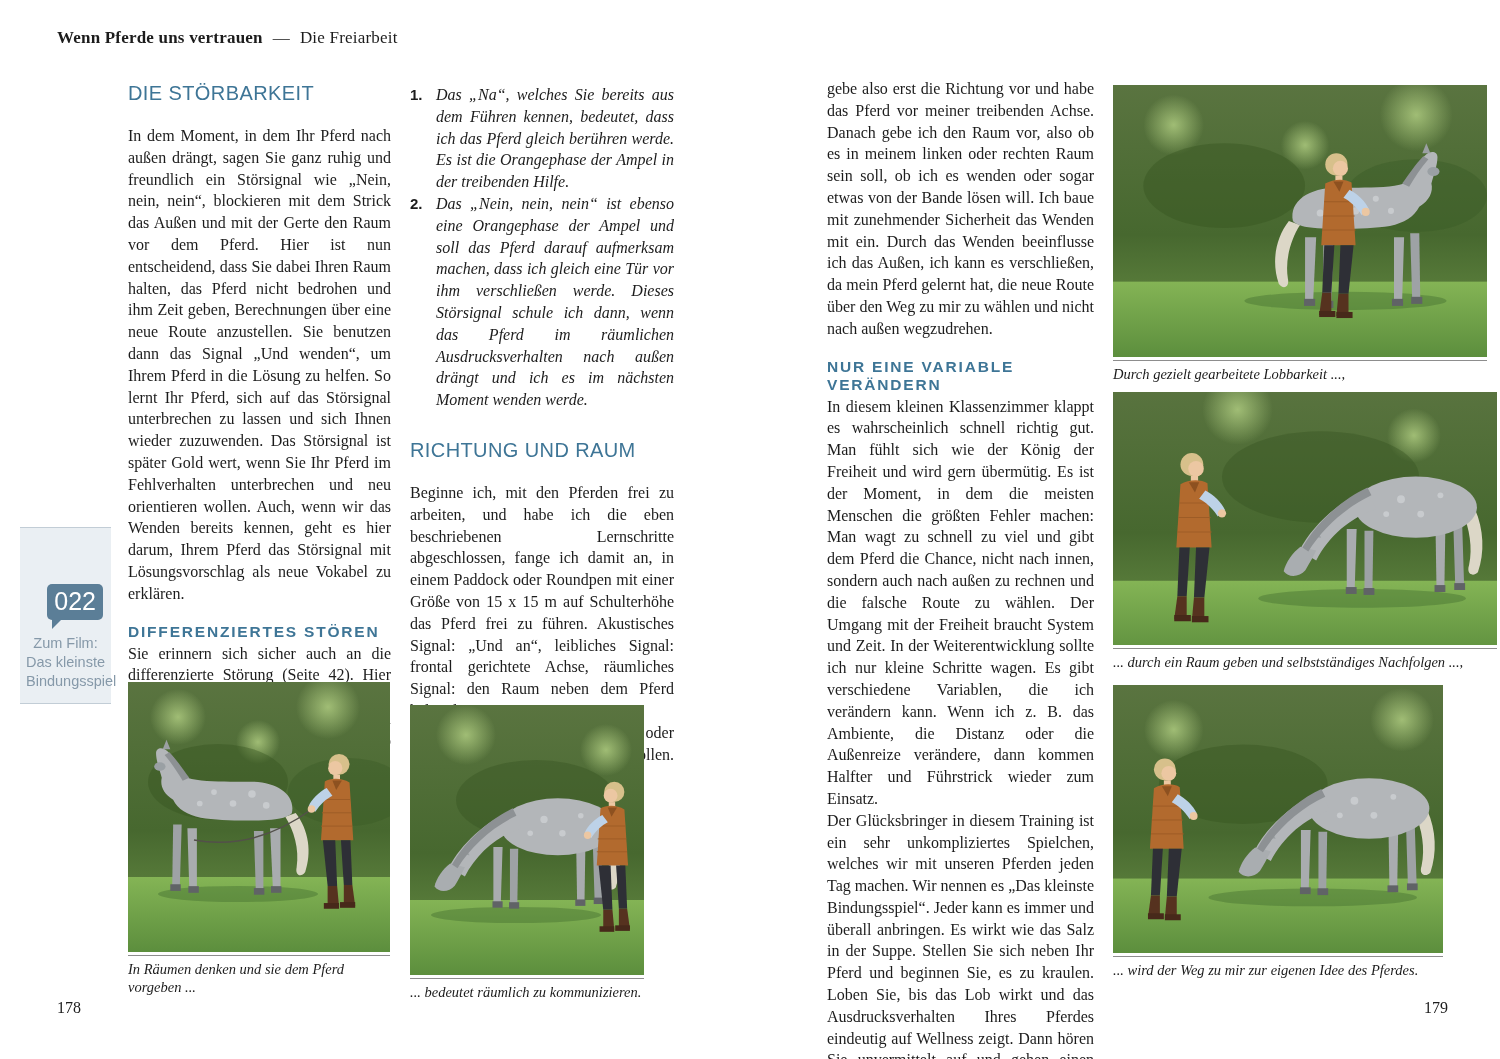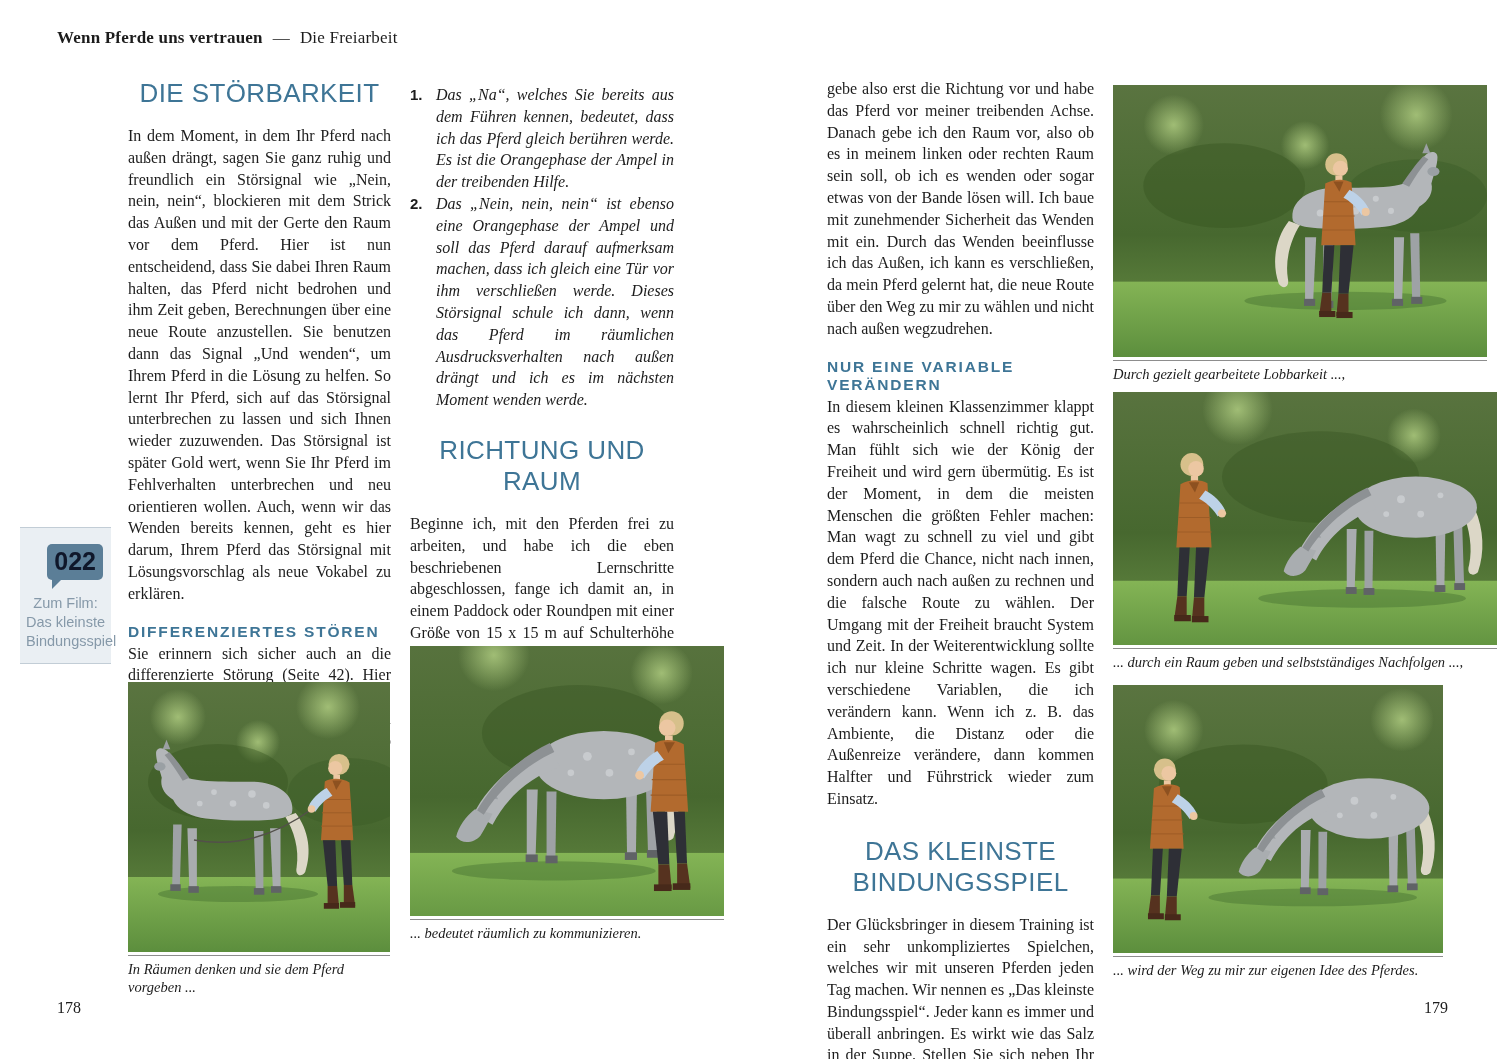--- a/index.html
+++ b/index.html
@@ -15,22 +15,22 @@
   .runhead .sep{padding:0 10px;color:#333;}
 
   
   .col{position:absolute;text-align:justify;hyphens:auto;-webkit-hyphens:auto;}
   .col1{left:128px;top:78px;width:263px;}
   .col2{left:410px;top:84px;width:264px;}
   .col3{left:827px;top:78px;width:267px;}
 
   h1.head{
     font-family:"Liberation Sans", sans-serif;font-weight:400;
-    font-size:26px;line-height:31px;color:#3e7596;margin:0 0 16px 0;
-    letter-spacing:.4px;text-align:center;
+    font-size:20px;line-height:31px;color:#3e7596;margin:0 0 16px 0;
+    letter-spacing:.4px;text-align:left;
   }
   .subhead{
     font-family:"Liberation Sans", sans-serif;font-weight:700;
     font-size:15.5px;color:#3e7596;letter-spacing:1.8px;
     margin:18px 0 2px 0;text-align:left;
   }
   p.body{font-size:16px;line-height:21.8px;margin:0;}
 
   
   .nlist{margin:0 0 14px 0;}
@@ -42,38 +42,38 @@
   .nitem .txt{flex:1;font-size:16px;line-height:21.8px;text-align:justify;font-style:italic;}
 
   
   .film-panel{
     left:20px;top:527px;width:91px;box-sizing:border-box;
     background:#eaeff3;border-top:1px solid #c2cdd6;border-bottom:1px solid #c2cdd6;
     padding:16px 6px 12px 6px;text-align:center;
   }
   .bubble-wrap{text-align:right;padding-right:2px;margin-bottom:14px;}
   .bubble{
-    position:relative;display:inline-block;background:#5b7e97;color:#0f172a;
-    font-family:"Liberation Sans", sans-serif;font-weight:700;font-size:25px;
-    line-height:1;padding:5px 7px 6px 7px;border-radius:5px;
+    position:relative;display:inline-block;background:#5b7e97;color:#ffffff;
+    font-family:"Liberation Sans", sans-serif;font-weight:400;font-size:25px;
+    line-height:1;padding:5px 7px 6px 7px;border-radius:5px;margin-top:40px;
   }
   .bubble::after{
     content:"";position:absolute;left:5px;bottom:-9px;width:0;height:0;
     border-style:solid;border-width:10px 10px 0 0;
     border-color:#5b7e97 transparent transparent transparent;
   }
   .film-label{
     font-family:"Liberation Sans", sans-serif;font-size:14.5px;
     line-height:19px;color:#8699a9;
   }
 
   
   figure{margin:0;position:absolute;}
   .fig-l1{left:128px;top:682px;width:262px;}
-  .fig-l2{left:410px;top:646px;width:314px;}
+  .fig-l2{left:410px;top:705px;width:234px;}
   .fig-r1{left:1113px;top:85px;width:374px;}
   .fig-r2{left:1113px;top:392px;width:384px;}
   .fig-r3{left:1113px;top:685px;width:330px;}
   .photo{display:block;width:100%;overflow:hidden;background:#4d7338;}
   .h270{height:270px}.h272{height:272px}.h253{height:253px}.h268{height:268px}
   .photo svg{display:block;width:100%;height:100%;}
   figcaption{
     margin-top:3px;border-top:1px solid #8d8d8d;padding-top:4px;
     font-style:italic;font-size:14.5px;line-height:18px;color:#1c1c1c;
   }
@@ -197,21 +197,20 @@
   </div>
   <h1 class="head" style="margin-top:24px">RICHTUNG UND RAUM</h1>
   <p class="body">Beginne ich, mit den Pferden frei zu arbeiten, und habe ich die eben beschriebenen Lernschritte abgeschlossen, fange ich damit an, in einem Paddock oder Roundpen mit einer Größe von 15 x 15 m auf Schulterhöhe das Pferd frei zu führen. Akustisches Signal: „Und an“, leibliches Signal: frontal gerichtete Achse, räumliches Signal: den Raum neben dem Pferd haltend.</p>
   <p class="body">Zunächst entscheide ich, ob wir mit oder gegen den Uhrzeigersinn laufen wollen. Ich</p>
 </div>
 
 <div class="col col3">
   <p class="body">gebe also erst die Richtung vor und habe das Pferd vor meiner treibenden Achse. Danach gebe ich den Raum vor, also ob es in meinem linken oder rechten Raum sein soll, ob ich es wenden oder sogar etwas von der Bande lösen will. Ich baue mit zunehmender Sicherheit das Wenden mit ein. Durch das Wenden beeinflusse ich das Außen, ich kann es verschließen, da mein Pferd gelernt hat, die neue Route über den Weg zu mir zu wählen und nicht nach außen wegzudrehen.</p>
   <div class="subhead">NUR EINE VARIABLE VERÄNDERN</div>
   <p class="body">In diesem kleinen Klassenzimmer klappt es wahrscheinlich schnell richtig gut. Man fühlt sich wie der König der Freiheit und wird gern übermütig. Es ist der Moment, in dem die meisten Menschen die größten Fehler machen: Man wagt zu schnell zu viel und gibt dem Pferd die Chance, nicht nach innen, sondern auch nach außen zu rechnen und die falsche Route zu wählen. Der Umgang mit der Freiheit braucht System und Zeit. In der Weiterentwicklung sollte ich nur kleine Schritte wagen. Es gibt verschiedene Variablen, die ich verändern kann. Wenn ich z. B. das Ambiente, die Distanz oder die Außenreize verändere, dann kommen Halfter und Führstrick wieder zum Einsatz.</p>
-  <h1 class="head" style="margin-top:26px">DAS KLEINSTE BINDUNGSSPIEL</h1>
   <p class="body">Der Glücksbringer in diesem Training ist ein sehr unkompliziertes Spielchen, welches wir mit unseren Pferden jeden Tag machen. Wir nennen es „Das kleinste Bindungsspiel“. Jeder kann es immer und überall anbringen. Es wirkt wie das Salz in der Suppe. Stellen Sie sich neben Ihr Pferd und beginnen Sie, es zu kraulen. Loben Sie, bis das Lob wirkt und das Ausdrucksverhalten Ihres Pferdes eindeutig auf Wellness zeigt. Dann hören Sie unvermittelt auf und gehen einen halben Meter zur Seite. Bleiben Sie Ihrem</p>
 </div>
 
 <figure class="fig-l1">
   <div class="photo h270">
     <svg viewBox="0 0 262 270" preserveAspectRatio="xMidYMid slice" role="img">
       <rect width="262" height="270" fill="url(#gTrees)"></rect>
       <circle cx="50" cy="35" r="28" fill="url(#gBokeh)"></circle>
         <circle cx="200" cy="25" r="32" fill="url(#gBokeh)"></circle>
         <circle cx="130" cy="60" r="22" fill="url(#gBokeh)"></circle>

